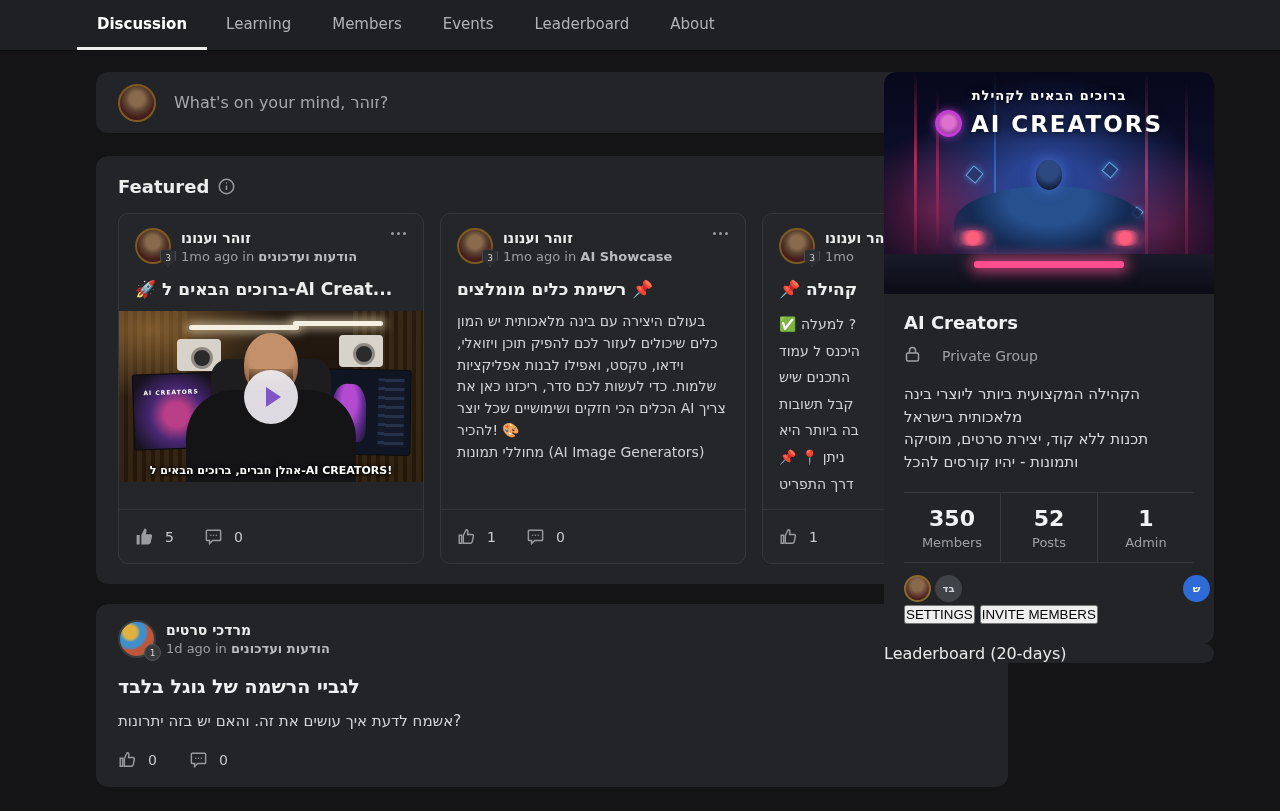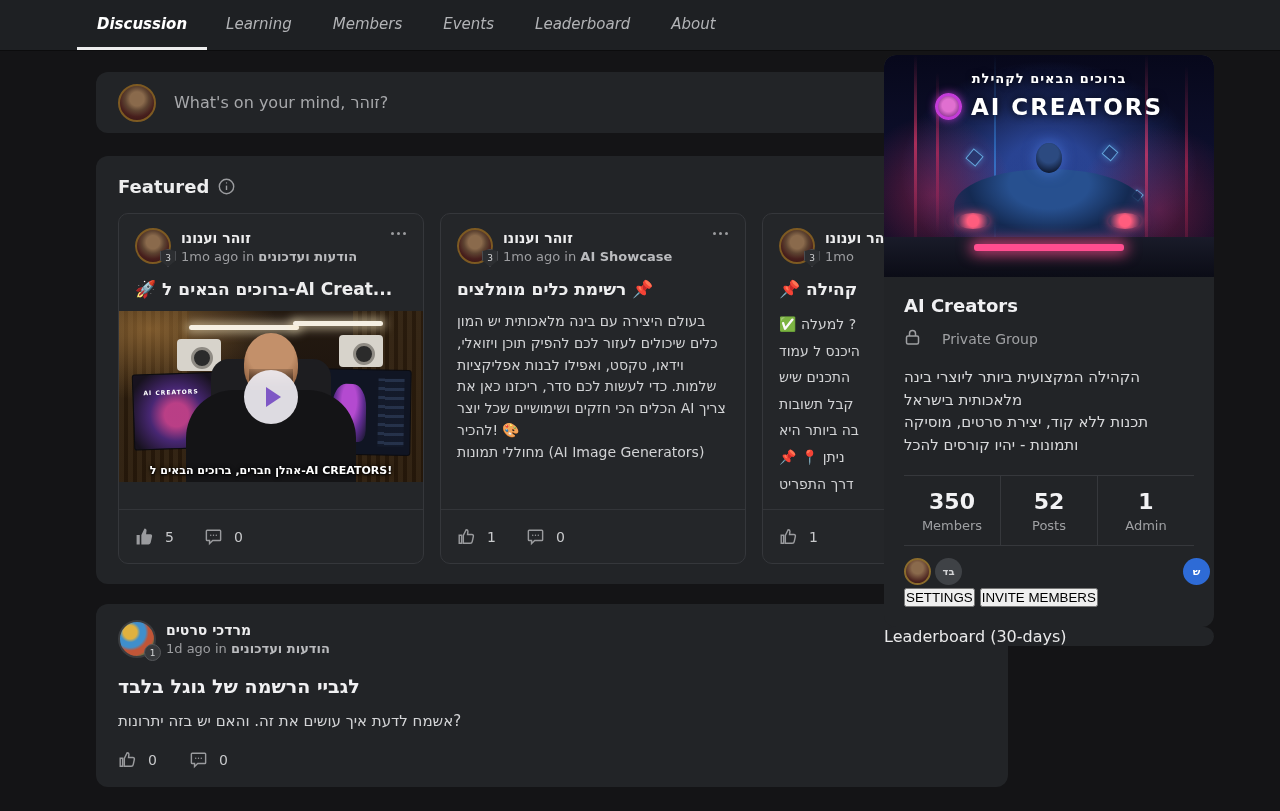--- a/index.html
+++ b/index.html
@@ -1,27 +1,27 @@
 <!DOCTYPE html>
 <html><head>
 <meta charset="utf-8">
 <style>
   * { margin:0; padding:0; box-sizing:border-box; }
   html,body { width:1280px; height:811px; overflow:hidden; }
   body { background:#141416; font-family:"DejaVu Sans","Liberation Sans",sans-serif; color:#e9e9ea; position:relative; }
 
   
   .topbar { position:absolute; top:0; left:0; right:0; height:51px; background:#1e2023; border-bottom:1px solid #0c0c0d; }
-  .tabs { display:flex; gap:37px; padding-left:97px; height:100%;font-style:italic; }
+  .tabs { display:flex; gap:37px; padding-left:97px; height:100%; }
   .tab { display:flex; align-items:center; height:100%; font-size:15px; color:#b2b3b6; cursor:pointer; border-bottom:3px solid transparent; padding:16px 2px; }
   .tab.active { color:#ffffff; font-weight:700; border-bottom-color:#ededee; padding:0 20px; margin:0 -20px; }
 
   
   .main { position:absolute; left:96px; top:72px; width:912px; }
-  .sidebar { position:absolute; left:884px; top:55px; width:330px; }
+  .sidebar { position:absolute; left:884px; top:72px; width:330px; }
   .card { background:#222427; border-radius:12px; }
 
   
   .composer { height:61px; display:flex; align-items:center; gap:18px; padding:0 22px; cursor:text; }
   .avatar { border-radius:50%; flex:none; }
   .av-zohar { background:radial-gradient(circle at 50% 38%, #8a6a4c 0 26%, #5d4331 44%, #471f1d 66%, #30100f 100%); border:2px solid #7d5a22; }
   .av-mordechai { background:radial-gradient(circle at 30% 30%, #e0b13f 0 20%, #3f8fcc 30% 45%, #c05537 55% 70%, #3f7a4a 80%); border:2px solid #3a3c3f; }
   .composer-ph { color:#a7a8ab; font-size:16px; }
 
   
@@ -413,15 +413,15 @@
         <div class="mav mv9"></div>
         <div class="mav" style="background:#2e6bd6;color:#fff;">ש</div>
       </div>
 
       <button class="btn btn-settings">SETTINGS</button>
       <button class="btn btn-invite">INVITE MEMBERS</button>
     </div>
   </div>
 
   <div class="card leader">
-    <div class="leader-t">Leaderboard (30-days)</div>
+    <div class="leader-t">Leaderboard (20-days)</div>
   </div>
 </div>
 
 </body></html>

